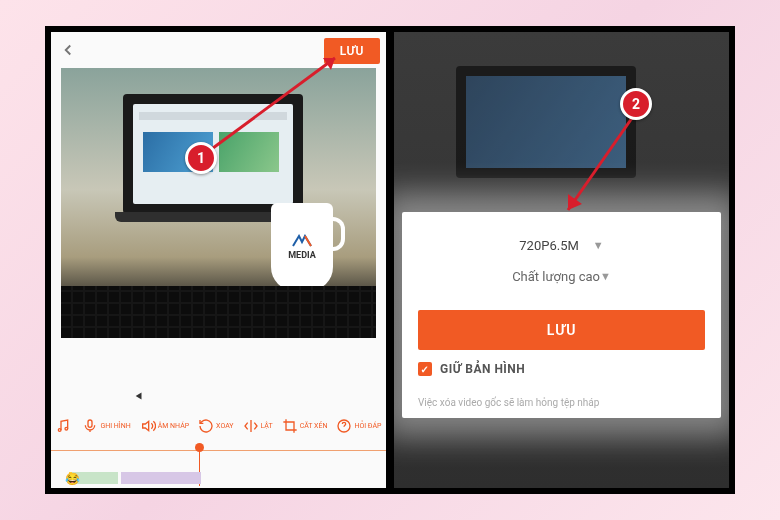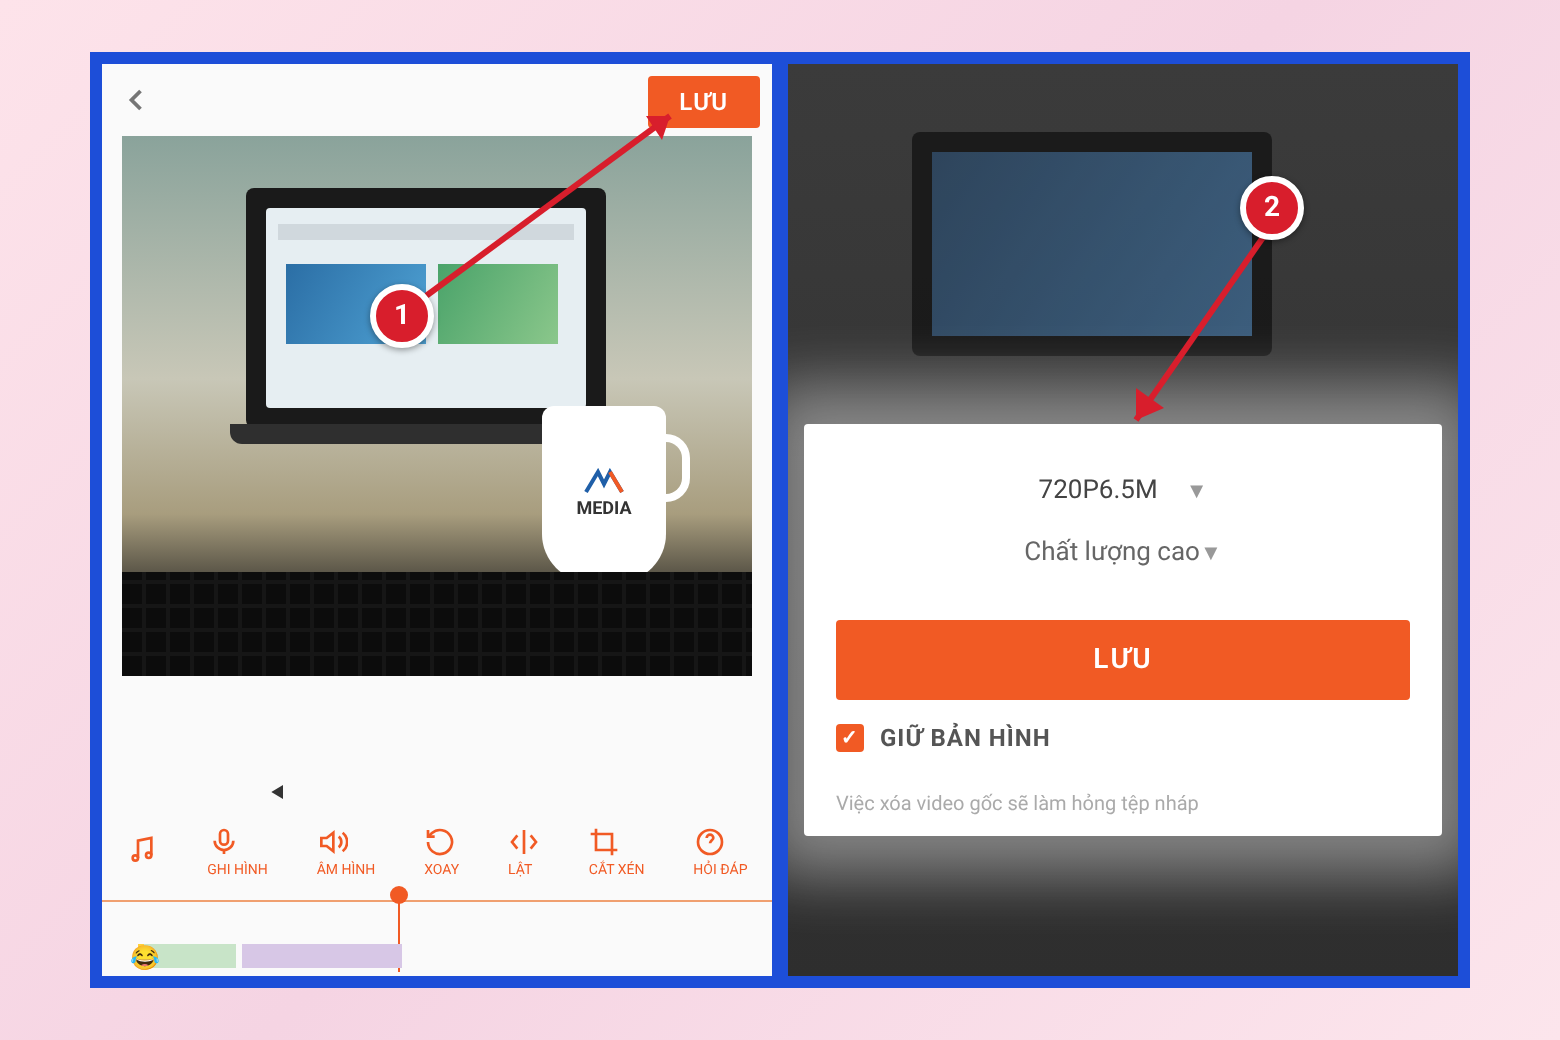--- a/index.html
+++ b/index.html
@@ -4,21 +4,21 @@
 <style>
 html,body{margin:0;padding:0}
 body{
   width:780px;height:520px;
   background:linear-gradient(135deg,#fde3ea 0%,#f5d4e3 50%,#fce5ec 100%);
   font-family:-apple-system,BlinkMacSystemFont,"Segoe UI",Roboto,sans-serif;
   display:flex;align-items:center;justify-content:center;
   overflow:hidden;
 }
 .frame{
-  width:690px;height:468px;background:#1d4ed8;display:flex;gap:8px;
+  width:690px;height:468px;background:#000000;display:flex;gap:8px;
   padding:6px;box-sizing:border-box;
 }
 .phone{
   flex:1;height:100%;position:relative;overflow:hidden;
 }
 
 .p1{background:#fafafa;}
 .topbar{height:36px;display:flex;align-items:center;padding:0 8px}
 .back-icon{color:#757575;display:inline-flex;align-items:center}
 .save-top{
@@ -62,21 +62,21 @@
   background:#f3d23b;display:flex;align-items:center;padding:0 10px;
   font-size:11px;color:#5a4a00
 }
 .playbar{position:absolute;left:0;right:0;bottom:78px;height:26px;display:flex;
   align-items:center;justify-content:flex-start;padding-left:80px}
 .playbar svg{color:#333}
 .toolbar{
   position:absolute;left:0;right:0;bottom:42px;height:40px;display:flex;
   justify-content:space-around;align-items:center;color:#f15a24;
 }
-.tool{display:flex;flex-direction:column;font-size:7px;gap:2px}
+.tool{display:flex;flex-direction:row;align-items:center;font-size:7px;gap:2px}
 .tool svg{width:16px;height:16px}
 .timeline{
   position:absolute;left:0;right:0;bottom:0;height:42px;background:#fafafa
 }
 .timeline .line{position:absolute;top:4px;left:0;right:0;height:1px;background:#f0a070}
 .timeline .head{position:absolute;top:0;left:148px;width:1px;height:40px;background:#f15a24}
 .timeline .head:before{content:"";position:absolute;top:-3px;left:-4px;width:9px;height:9px;
   background:#f15a24;border-radius:50%}
 .clip1{position:absolute;bottom:4px;left:18px;width:46px;height:12px;background:#c8e4c8;border-left:3px solid #ffcf3b}
 .clip2{position:absolute;bottom:4px;left:70px;width:80px;height:12px;background:#d7c7e6}
@@ -172,21 +172,21 @@
           <svg viewBox="0 0 24 24" fill="none" stroke="currentColor" stroke-width="2">
             <rect x="9" y="3" width="6" height="11" rx="3"></rect>
             <path d="M5 11a7 7 0 0014 0M12 18v3"></path>
           </svg>
           <span>GHI HÌNH</span>
         </div>
       <div class="tool">
           <svg viewBox="0 0 24 24" fill="none" stroke="currentColor" stroke-width="2">
             <path d="M4 9v6h4l5 4V5L8 9H4zM17 8a5 5 0 010 8M20 5a9 9 0 010 14"></path>
           </svg>
-          <span>ÂM HÌNH</span>
+          <span>ÂM NHÁP</span>
         </div>
       <div class="tool">
           <svg viewBox="0 0 24 24" fill="none" stroke="currentColor" stroke-width="2">
             <path d="M3 12a9 9 0 1 0 3-6.7L3 8"></path>
             <path d="M3 3v5h5"></path>
           </svg>
           <span>XOAY</span>
         </div>
       <div class="tool">
           <svg viewBox="0 0 24 24" fill="none" stroke="currentColor" stroke-width="2">

